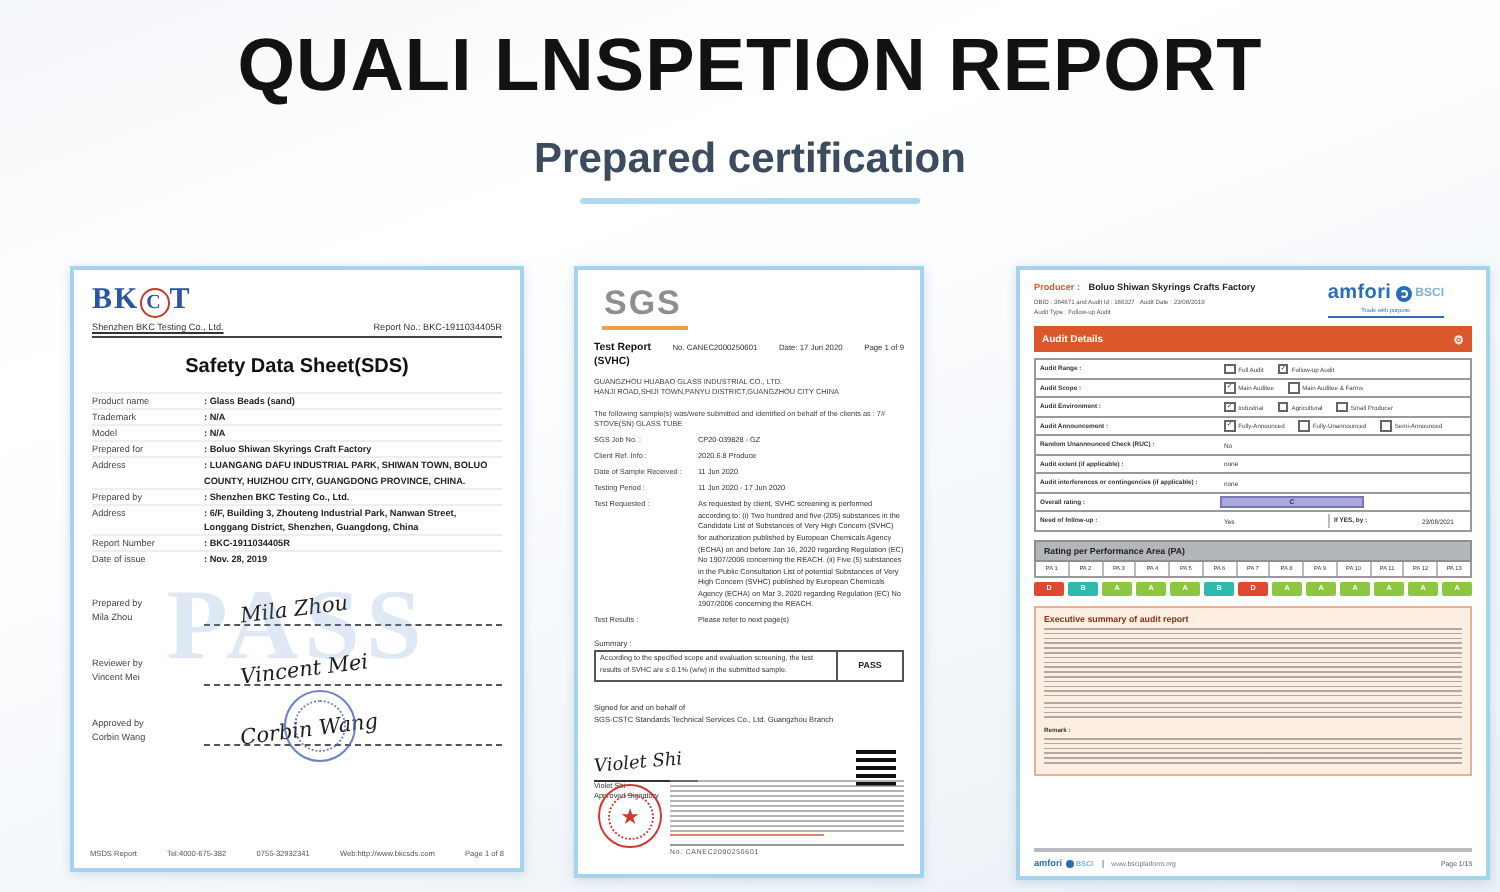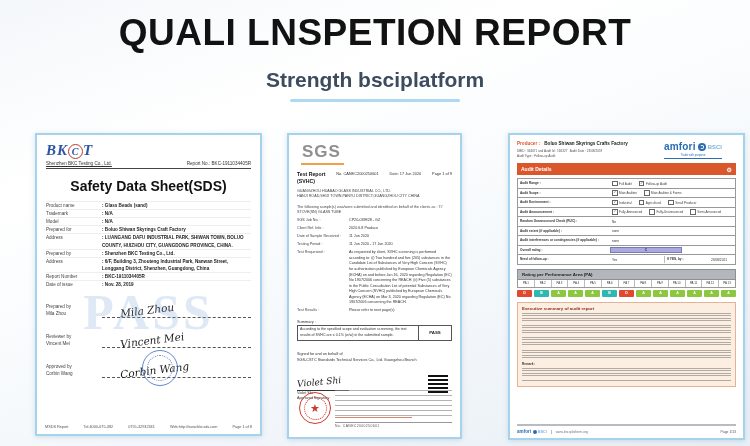--- a/index.html
+++ b/index.html
@@ -14,28 +14,28 @@
   .hdr .sub{margin-top:14px;font-size:21px;color:#3c4b5d;font-weight:bold;}
   .hdr .sub-line{width:170px;height:3px;margin:7px auto 0;background:#aed9f0;border-radius:2px;}
   
   .docs{position:absolute;top:133px;left:0;right:0;display:flex;padding-left:35px;}
   .card{background:#fff;border:2px solid #a6d3ec;box-shadow:0 1px 5px rgba(110,150,190,.28);
         box-sizing:border-box;position:relative;overflow:hidden;}
   .card-sds{width:227px;height:303px;padding:7px 9px;}
   .card-sgs{width:175px;height:306px;margin-left:25px;padding:7px 8px;}
   .card-bsci{width:237px;height:307px;margin-left:46px;padding:6px 7px;}
   
-  .sds-logo{font-family:"Liberation Serif",serif;font-weight:bold;font-style:italic;
+  .sds-logo{font-family:"Liberation Serif",serif;font-weight:bold;
             font-size:15px;color:#2b55a2;letter-spacing:1px;}
   .sds-logo .ring{display:inline-block;border:1.2px solid #c0392b;border-radius:50%;
             width:13px;height:13px;line-height:13px;text-align:center;font-size:10px;}
   .sds-hline{display:flex;justify-content:space-between;font-size:4.6px;color:#333;margin-top:2px;}
   .sds-hline .co{text-decoration:underline;}
   .sds-rule{border-top:1px solid #444;margin-top:2px;}
-  .sds-title{text-align:center;font-size:14px;font-weight:bold;color:#111;margin:9px 0 7px;}
+  .sds-title{text-align:center;font-size:10px;font-weight:bold;color:#111;margin:9px 0 7px;}
   .frow{display:flex;font-size:4.6px;line-height:1.55;color:#444;border-top:.5px solid #eee;}
   .frow .fl{width:56px;flex:none;}
   .frow .fv{font-weight:bold;color:#222;flex:1;}
   .frow .fv::before{content:": ";}
   .sigrow{display:flex;align-items:flex-end;margin-top:13px;position:relative;}
   .sigrow .sl{width:56px;flex:none;font-size:4.6px;color:#444;line-height:1.5;}
   .sigrow .sig{flex:1;border-bottom:1px dashed #555;position:relative;height:16px;}
   .script{font-family:"DejaVu Serif",serif;font-style:italic;font-size:10.5px;color:#1c1c1c;
           transform:rotate(-7deg);display:inline-block;position:absolute;left:18px;bottom:1px;white-space:nowrap;}
   .stamp-blue{position:absolute;left:40px;bottom:-9px;width:34px;height:34px;border:1.6px solid rgba(66,100,190,.8);
@@ -129,21 +129,21 @@
   .mini-amfori .dot{width:4px;height:4px;border-radius:50%;background:#2a6db5;}
   .mini-amfori .bs{font-size:3.6px;font-weight:bold;color:#7fb1d9;}
   .b-foot .web{font-size:3.4px;color:#777;border-left:.6px solid #bbb;padding-left:4px;margin-left:4px;flex:1;}
   .b-foot .pg{font-size:3.4px;color:#555;}
 </style>
 </head>
 <body>
 
 <div class="hdr">
   <h1>QUALI LNSPETION REPORT</h1>
-  <div class="sub">Strength bsciplatform</div>
+  <div class="sub">Prepared certification</div>
   <div class="sub-line"></div>
 </div>
 
 <div class="docs">
 
   <div class="card card-sds">
     <div class="wmark">PASS</div>
     <div class="sds-logo">B<span>K</span><span class="ring">C</span>T</div>
     <div class="sds-hline">
       <span class="co">Shenzhen BKC Testing Co., Ltd.</span>

